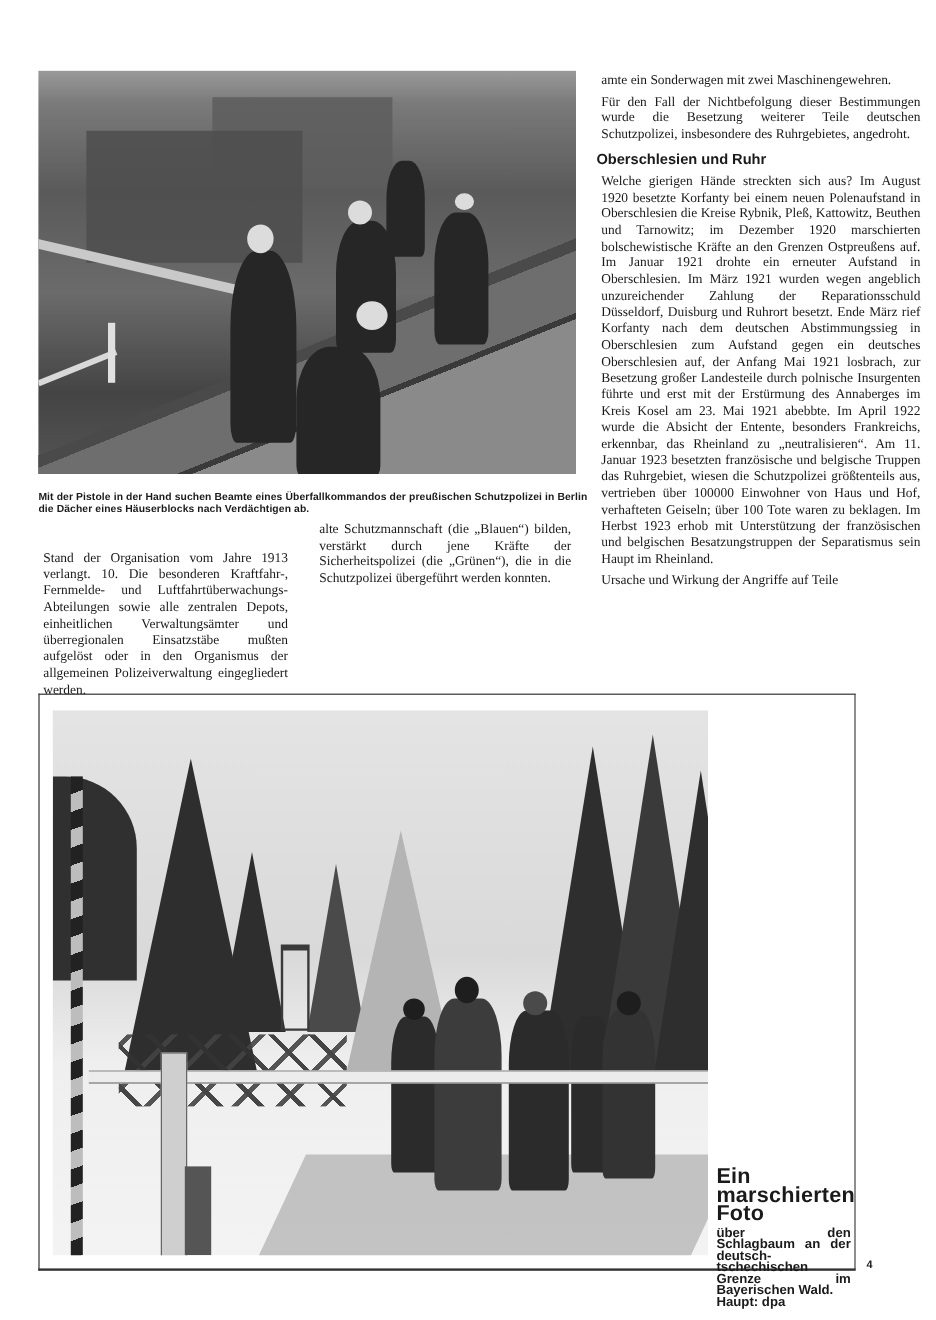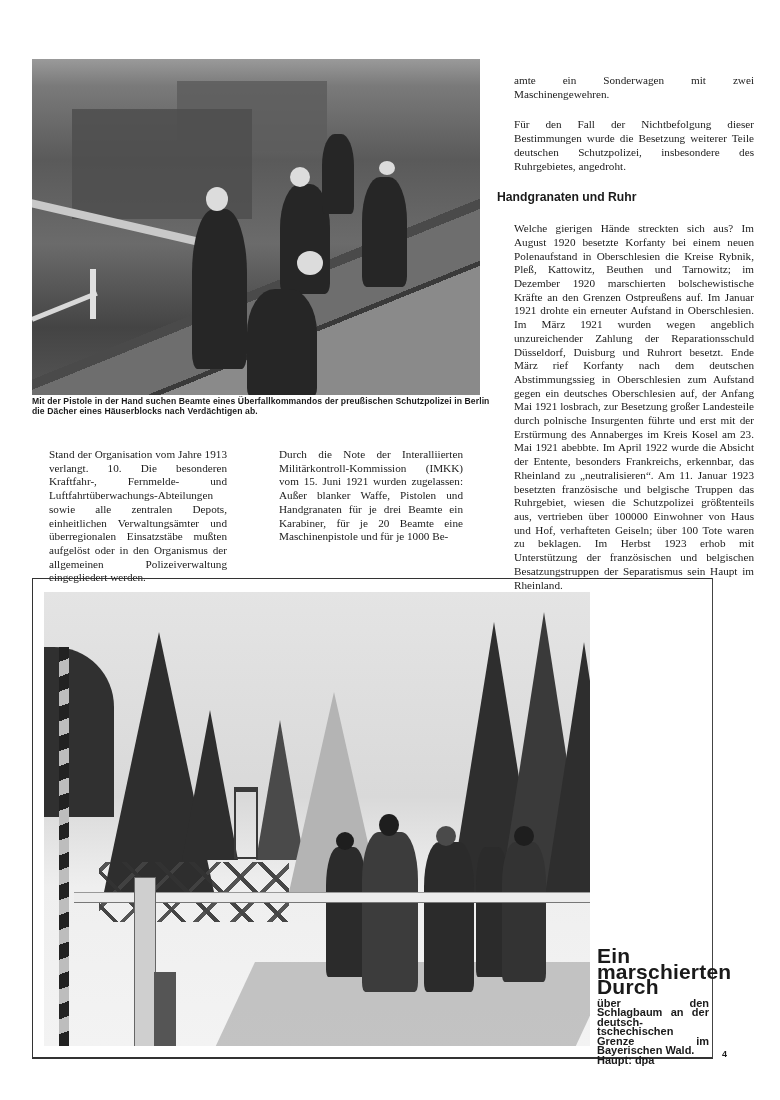--- a/index.html
+++ b/index.html
@@ -18,27 +18,27 @@
     }
     #photo1 .wall1 { position:absolute; left:40px; top:50px; width:180px; height:110px; background:#4e4e4e; opacity:.85; }
     #photo1 .wall2 { position:absolute; left:145px; top:22px; width:150px; height:70px; background:#5d5d5d; opacity:.85; }
     #photo1 .ledge { position:absolute; left:-10px; top:138px; width:210px; height:8px; background:#c9c9c9; transform: rotate(13deg); transform-origin:left; }
     #photo1 .roofline { position:absolute; left:0; top:258px; width:70px; height:5px; background:#d8d8d8; transform: rotate(-22deg); transform-origin:left; }
     #photo1 .post { position:absolute; left:58px; top:210px; width:6px; height:50px; background:#e0e0e0; }
     #photo1 .fig { position:absolute; background:#262626; border-radius: 40% 40% 10% 10%; }
     #photo1 .helmet { position:absolute; background:#dcdcdc; border-radius:50%; }
 
     #caption1 {
-      position: absolute; left: 32px; top: 396px; width: 460px;
+      position: absolute; left: 32px; top: 409px; width: 460px;
       font-size: 8.6px; line-height: 10px; font-weight: bold; letter-spacing: 0.1px;
     }
 
     .col { position: absolute; font-size: 11.2px; line-height: 13.7px; text-align: justify; hyphens: manual; }
-    .col p { margin: 17px; }
-    #col-left { left: 32px; top: 431px; width: 212px; }
+    .col p { margin: 4px; }
+    #col-left { left: 32px; top: 455px; width: 212px; }
     #col-mid { left: 262px; top: 431px; width: 218px; }
     #col-right { left: 497px; top: 57px; width: 274px; }
     #col-right h2 { font-size: 12.2px; font-weight: bold; margin: 6px 0 4px 0; line-height: 15px; }
 
     
     #frame {
       position: absolute; left: 32px; top: 578px; width: 681px; height: 481px;
       border-left: 1.5px solid #333; border-top: 1.5px solid #333; border-right: 1.5px solid #444; border-bottom: 2px solid #333;
       box-sizing: border-box;
     }
@@ -55,21 +55,21 @@
     #photo2 .pole { position:absolute; left:15px; top:55px; width:10px; height:400px; background: repeating-linear-gradient(160deg, #222 0 14px, #bdbdbd 14px 28px); }
     #photo2 .tower { position:absolute; left:190px; top:195px; width:24px; height:72px; border:2px solid #3a3a3a; border-top-width:5px; box-sizing:border-box; }
     #photo2 .person { position:absolute; background:#2b2b2b; border-radius: 30% 30% 6% 6%; }
     #photo2 .head { position:absolute; background:#1e1e1e; border-radius:50%; }
     #photo2 .czech { position:absolute; left:55px; top:270px; width:190px; height:60px;
       background: repeating-linear-gradient(45deg, transparent 0 10px, #333 10px 14px, transparent 14px 24px),
                   repeating-linear-gradient(-45deg, transparent 0 12px, #444 12px 16px, transparent 16px 26px);
       opacity: .9; }
 
     #caption2 { position: absolute; left: 597px; top: 948px; width: 112px; }
-    #caption2 .title { font-size: 21px; line-height: 15.5px; font-weight: bold; letter-spacing: 0.2px; }
+    #caption2 .title { font-size: 18px; line-height: 15.5px; font-weight: bold; letter-spacing: 0.2px; margin-top: 25px; }
     #caption2 .body { font-size: 11px; line-height: 9.6px; font-weight: bold; margin-top: 4px; text-align: justify; }
 
     #page-number { position: absolute; left: 722px; top: 1049px; font-size: 9px; font-weight: bold; }
   </style>
 </head>
 <body>
 
 <div id="photo1">
   <div class="wall2"></div>
   <div class="wall1"></div>
@@ -87,28 +87,29 @@
   <div class="helmet" style="left:265px;top:192px;width:26px;height:24px;"></div>
 </div>
 
 <div id="caption1" class="sans">Mit der Pistole in der Hand suchen Beamte eines Überfallkommandos der preußischen Schutzpolizei in Berlin die Dächer eines Häuserblocks nach Verdächtigen ab.</div>
 
 <div id="col-left" class="col serif">
   <p>Stand der Organisation vom Jahre 1913 verlangt. 10. Die besonderen Kraftfahr-, Fernmelde- und Luftfahrtüberwachungs-Abteilungen sowie alle zentralen Depots, einheitlichen Verwaltungsämter und überregionalen Einsatzstäbe mußten aufgelöst oder in den Organismus der allgemeinen Polizeiverwaltung eingegliedert werden.</p>
 </div>
 
 <div id="col-mid" class="col serif">
-  <p>Durch die Note der Interalliierten Militärkontroll-Kommission (IMKK) vom 15. Juni 1921 wurden zugelassen: Außer blanker Waffe, Pistolen und Handgranaten für je drei Beamte ein Karabiner, für je 20 Beamte eine Maschinenpistole und für je 1000 Be-</p>
+  <p>alte Schutzmannschaft (die „Blauen“) bilden, verstärkt durch jene Kräfte der Sicherheitspolizei (die „Grünen“), die in die Schutzpolizei übergeführt werden konnten.</p>
 </div>
 
 <div id="col-right" class="col serif">
   <p>amte ein Sonderwagen mit zwei Maschinengewehren.</p>
   <p>Für den Fall der Nichtbefolgung dieser Bestimmungen wurde die Besetzung weiterer Teile deutschen Schutzpolizei, insbesondere des Ruhrgebietes, angedroht.</p>
-  <h2 class="sans">Handgranaten und Ruhr</h2>
+  <h2 class="sans">Oberschlesien und Ruhr</h2>
   <p>Welche gierigen Hände streckten sich aus? Im August 1920 besetzte Korfanty bei einem neuen Polenaufstand in Oberschlesien die Kreise Rybnik, Pleß, Kattowitz, Beuthen und Tarnowitz; im Dezember 1920 marschierten bolschewistische Kräfte an den Grenzen Ostpreußens auf. Im Januar 1921 drohte ein erneuter Aufstand in Oberschlesien. Im März 1921 wurden wegen angeblich unzureichender Zahlung der Reparationsschuld Düsseldorf, Duisburg und Ruhrort besetzt. Ende März rief Korfanty nach dem deutschen Abstimmungssieg in Oberschlesien zum Aufstand gegen ein deutsches Oberschlesien auf, der Anfang Mai 1921 losbrach, zur Besetzung großer Landesteile durch polnische Insurgenten führte und erst mit der Erstürmung des Annaberges im Kreis Kosel am 23. Mai 1921 abebbte. Im April 1922 wurde die Absicht der Entente, besonders Frankreichs, erkennbar, das Rheinland zu „neutralisieren“. Am 11. Januar 1923 besetzten französische und belgische Truppen das Ruhrgebiet, wiesen die Schutzpolizei größtenteils aus, vertrieben über 100000 Einwohner von Haus und Hof, verhafteten Geiseln; über 100 Tote waren zu beklagen. Im Herbst 1923 erhob mit Unterstützung der französischen und belgischen Besatzungstruppen der Separatismus sein Haupt im Rheinland.</p>
+  <p>Ursache und Wirkung der Angriffe auf Teile</p>
 </div>
 
 <div id="frame"></div>
 
 <div id="photo2">
 
   <div class="tree" style="left:60px;top:40px;border-left-width:55px;border-right-width:55px;border-bottom-width:260px;"></div>
   <div class="tree" style="left:138px;top:118px;border-left-width:28px;border-right-width:28px;border-bottom-width:150px;"></div>
   <div class="tree" style="left:212px;top:128px;border-left-width:24px;border-right-width:24px;border-bottom-width:140px;border-bottom-color:#4a4a4a;"></div>
   <div class="tree" style="left:405px;top:30px;border-left-width:45px;border-right-width:45px;border-bottom-width:280px;"></div>
@@ -134,21 +135,21 @@
 
   <div class="barrier"></div>
   <div class="gatepost"></div>
   <div class="gatepost-dark"></div>
 </div>
 
 <div id="caption2" class="sans">
   <div class="title">
     <div>Ein</div>
     <div>marschierten</div>
-    <div>Durch</div>
+    <div>Foto</div>
   </div>
   <div class="body">
     <span>über den Schlagbaum an der deutsch-tschechischen Grenze im Bayerischen Wald.</span><br>
     <span>Haupt: dpa</span>
   </div>
 </div>
 
 <div id="page-number" class="sans">4</div>
 
 </body></html>

